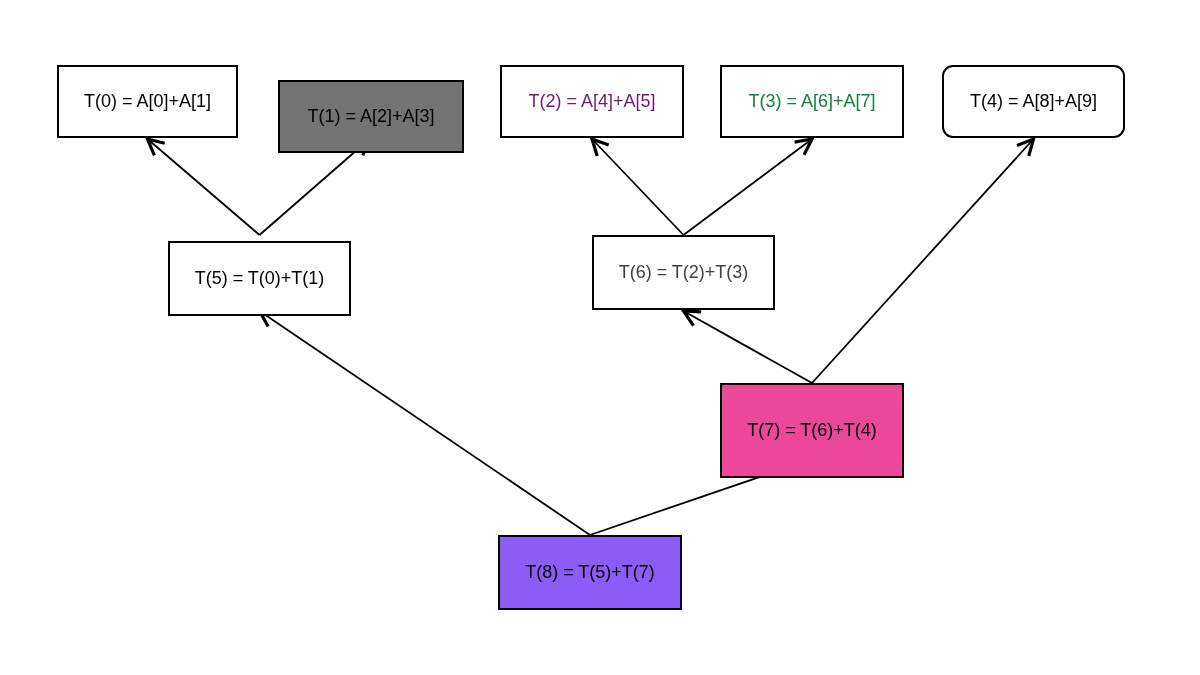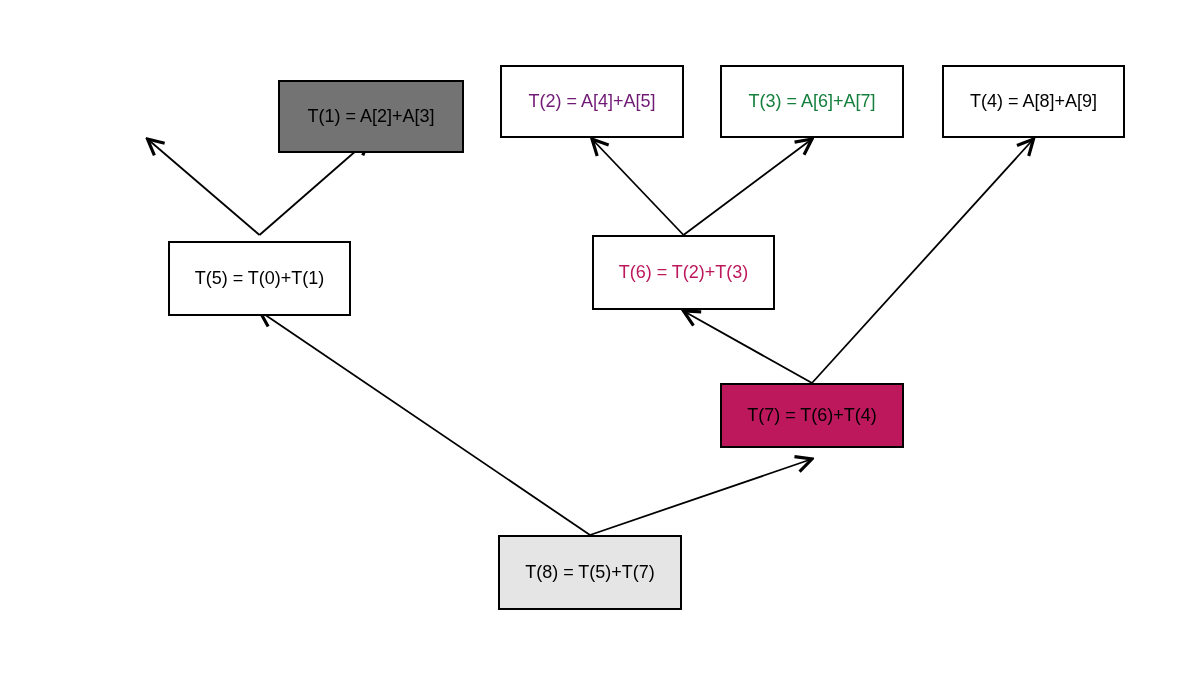--- a/index.html
+++ b/index.html
@@ -52,37 +52,40 @@
   <line x1="259.5" y1="235" x2="147.5" y2="139" stroke="#000000" marker-end="url(#arrowhead)"></line>
       <line x1="259.5" y1="235" x2="369.5" y2="139" stroke="#000000" marker-end="url(#arrowhead)"></line>
       <line x1="683.5" y1="235" x2="592" y2="139" stroke="#000000" marker-end="url(#arrowhead)"></line>
       <line x1="683.5" y1="235" x2="812" y2="139" stroke="#000000" marker-end="url(#arrowhead)"></line>
       <line x1="812" y1="383" x2="683.5" y2="311" stroke="#000000" marker-end="url(#arrowhead)"></line>
       <line x1="812" y1="383" x2="1033.5" y2="139" stroke="#000000" marker-end="url(#arrowhead)"></line>
       <line x1="590" y1="535" x2="259.5" y2="311" stroke="#000000" marker-end="url(#arrowhead)"></line>
       <line x1="590" y1="535" x2="812" y2="459" stroke="#000000" marker-end="url(#arrowhead)"></line>
     </svg>
 
+  <div class="node" id="node-t0" style="left: 57px; top: 65px; width: 181px; height: 73px; border-color: rgb(0, 0, 0); background: rgb(255, 255, 255); color: rgb(0, 0, 0);">
+    <span>T(0) = A[0]+A[1]</span>
+  </div>
   <div class="node" id="node-t1" style="left: 278px; top: 80px; width: 186px; height: 73px; border-color: rgb(0, 0, 0); background: #737373; color: rgb(0, 0, 0);">
     <span>T(1) = A[2]+A[3]</span>
   </div>
   <div class="node" id="node-t2" style="left: 500px; top: 65px; width: 184px; height: 73px; border-color: rgb(0, 0, 0); background: rgb(255, 255, 255); color: #701a75;">
     <span>T(2) = A[4]+A[5]</span>
   </div>
   <div class="node" id="node-t3" style="left: 720px; top: 65px; width: 184px; height: 73px; border-color: rgb(0, 0, 0); background: rgb(255, 255, 255); color: #15803d;">
     <span>T(3) = A[6]+A[7]</span>
   </div>
-  <div class="node" id="node-t4" style="left: 942px; top: 65px; width: 183px; height: 73px; border-color: rgb(0, 0, 0); background: rgb(255, 255, 255); color: rgb(0, 0, 0);">
+  <div class="node" id="node-t4" style="left: 942px; top: 65px; width: 183px; height: 73px; border-color: rgb(0, 0, 0); background: rgb(255, 255, 255); color: rgb(0, 0, 0); border-radius: 11px;">
     <span>T(4) = A[8]+A[9]</span>
   </div>
   <div class="node" id="node-t5" style="left: 168px; top: 241px; width: 183px; height: 75px; border-color: rgb(0, 0, 0); background: rgb(255, 255, 255); color: rgb(0, 0, 0);">
     <span>T(5) = T(0)+T(1)</span>
   </div>
-  <div class="node" id="node-t6" style="left: 592px; top: 235px; width: 183px; height: 75px; border-color: rgb(0, 0, 0); background: rgb(255, 255, 255); color: #be185d;">
+  <div class="node" id="node-t6" style="left: 592px; top: 235px; width: 183px; height: 75px; border-color: rgb(0, 0, 0); background: rgb(255, 255, 255); color: #404040;">
     <span>T(6) = T(2)+T(3)</span>
   </div>
-  <div class="node" id="node-t7" style="left: 720px; top: 383px; width: 184px; height: 65px; border-color: rgb(0, 0, 0); background: #be185d; color: rgb(0, 0, 0);">
+  <div class="node" id="node-t7" style="left: 720px; top: 383px; width: 184px; height: 95px; border-color: rgb(0, 0, 0); background: #ec4899; color: rgb(0, 0, 0);">
     <span>T(7) = T(6)+T(4)</span>
   </div>
-  <div class="node" id="node-t8" style="left: 498px; top: 535px; width: 184px; height: 75px; border-color: rgb(0, 0, 0); background: #e5e5e5; color: rgb(0, 0, 0);">
+  <div class="node" id="node-t8" style="left: 498px; top: 535px; width: 184px; height: 75px; border-color: rgb(0, 0, 0); background: #8b5cf6; color: rgb(0, 0, 0);">
     <span>T(8) = T(5)+T(7)</span>
   </div>
 </div>
 
 </body></html>

